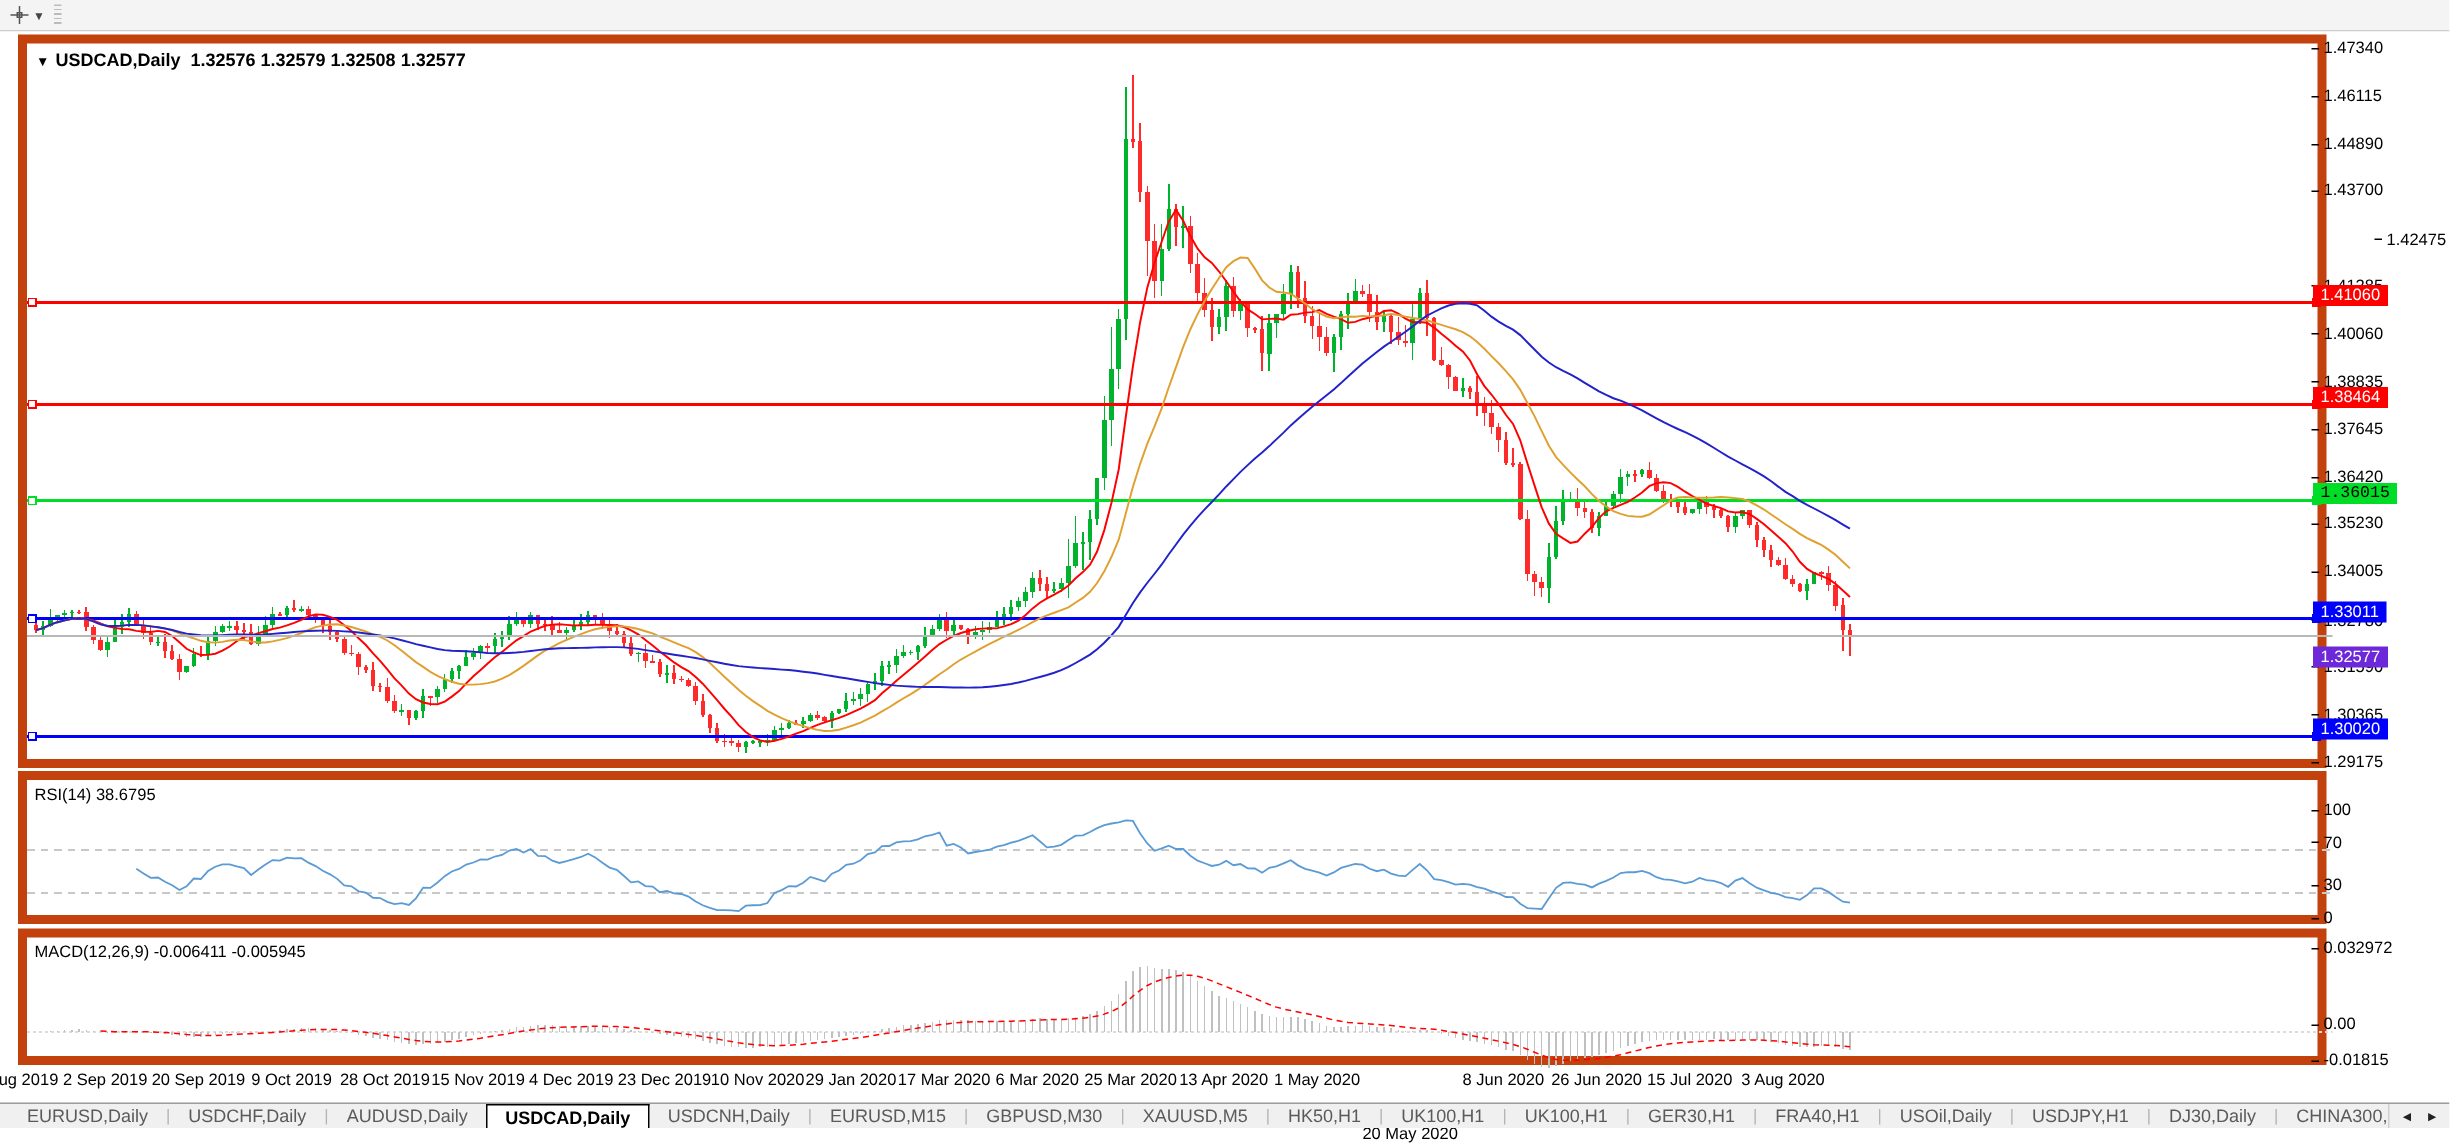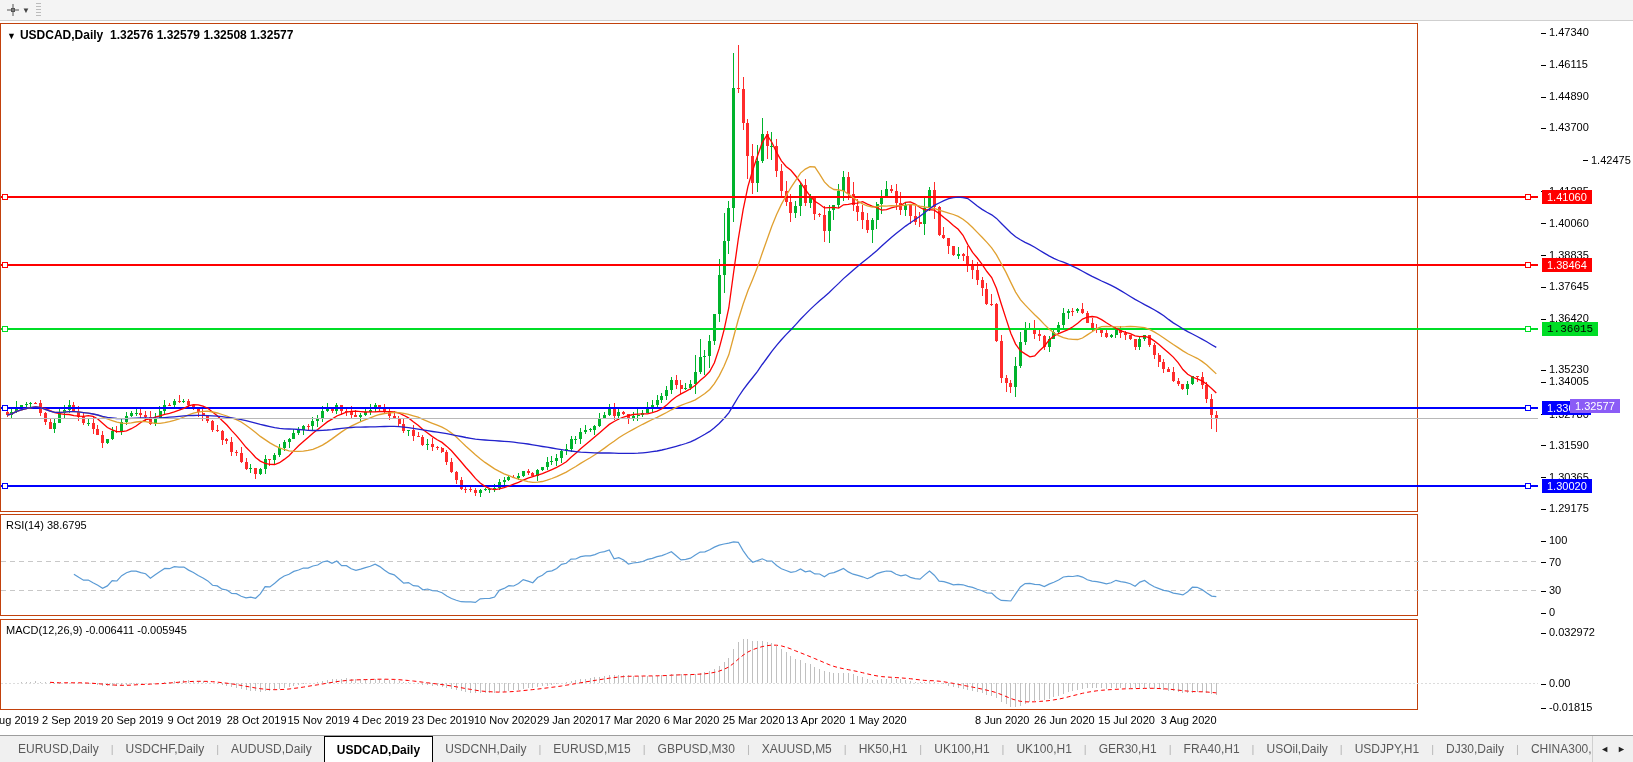--- a/index.html
+++ b/index.html
@@ -11,38 +11,38 @@
   .tool-icon{display:flex;align-items:center;margin:0 1px 0 2px;}
   .dd-arrow{font-size:8px;color:#444;margin:0 4px 0 1px;}
   .grip{width:5px;height:15px;margin:0 6px 0 2px;
         background:repeating-linear-gradient(#bbb 0 1px,transparent 1px 3px);}
   .tf-btn{font-size:11px;color:#333;padding:0 8px;height:17px;line-height:17px;
           border:1px solid transparent;border-radius:1px;}
   .tf-btn.active{background:#e9e9e9;border:1px solid #979797;}
   .tb-sep{width:1px;height:14px;background:#c6c6c6;margin:0 4px;}
   
   .chart-window{position:relative;width:1633px;height:714px;background:#fff;}
-  .panel{position:absolute;left:0;width:1418px;background:#fff;border:1px solid #c2410c;box-sizing:border-box;}
+  .panel{position:absolute;left:12px;width:1539px;background:#fff;border:6px solid #c2410c;box-sizing:border-box;}
   #main-panel{top:2px;height:489px;}
   #rsi-panel{top:493px;height:102px;}
   #macd-panel{top:598px;height:91px;}
   .panel svg{position:absolute;left:0;top:0;}
   .chart-title{position:absolute;left:6px;top:4px;font-size:12px;font-weight:bold;color:#000;white-space:nowrap;}
   .chart-title .tri{font-size:9px;margin-right:4px;}
   .ind-label{position:absolute;left:5px;top:4px;font-size:11px;color:#000;white-space:nowrap;}
   
   .axis{position:absolute;left:1541px;top:0;width:92px;height:714px;font-size:11px;color:#000;}
   .tick{position:absolute;left:0;white-space:nowrap;}
   .tick .mark{display:inline-block;width:5px;height:1px;background:#000;vertical-align:middle;margin-right:3px;}
   .badge{position:absolute;left:1px;height:14px;line-height:14px;font-size:11px;padding:0 5px;white-space:nowrap;}
   
   .dates{position:absolute;left:2px;top:691px;width:1539px;height:20px;font-size:11px;color:#000;}
   .date-label{position:absolute;top:2px;transform:translateX(-50%);white-space:nowrap;}
   
-  .tabbar{height:27px;background:#f0f0f0;border-top:1px solid #9d9d9d;display:flex;
+  .tabbar{height:17px;background:#f0f0f0;border-top:1px solid #9d9d9d;display:flex;
           align-items:stretch;font-size:12px;color:#5a5a5a;overflow:hidden;position:relative;
           padding-left:6px;box-sizing:border-box;}
   .tab{display:flex;align-items:center;padding:0 12px;white-space:nowrap;}
   .tab.active{background:#fff;border:1px solid #000;border-bottom:none;color:#000;font-weight:bold;}
   .tab-sep{align-self:center;color:#b4b4b4;font-size:11px;}
   .scroll-btns{position:absolute;right:0;top:0;bottom:0;display:flex;align-items:center;gap:8px;
                background:#f0f0f0;padding:0 7px;font-size:9px;color:#222;border-left:1px solid #d0d0d0;}
 </style>
 </head>
 <body>
@@ -889,39 +889,39 @@
       <div class="tick" style="top: 5px;"><span class="mark"></span>1.47340</div>
       <div class="tick" style="top: 37.1px;"><span class="mark"></span>1.46115</div>
       <div class="tick" style="top: 69.2px;"><span class="mark"></span>1.44890</div>
       <div class="tick" style="top: 100.4px;"><span class="mark"></span>1.43700</div>
       <div class="tick" style="top: 132.5px; margin-left: 42px;"><span class="mark"></span>1.42475</div>
       <div class="tick" style="top: 163.7px;"><span class="mark"></span>1.41285</div>
       <div class="tick" style="top: 195.8px;"><span class="mark"></span>1.40060</div>
       <div class="tick" style="top: 227.9px;"><span class="mark"></span>1.38835</div>
       <div class="tick" style="top: 259.1px;"><span class="mark"></span>1.37645</div>
       <div class="tick" style="top: 291.2px;"><span class="mark"></span>1.36420</div>
-      <div class="tick" style="top: 322.3px; margin-top: 20px;"><span class="mark"></span>1.35230</div>
+      <div class="tick" style="top: 322.3px;"><span class="mark"></span>1.35230</div>
       <div class="tick" style="top: 354.4px;"><span class="mark"></span>1.34005</div>
       <div class="tick" style="top: 386.5px;"><span class="mark"></span>1.32780</div>
       <div class="tick" style="top: 417.7px;"><span class="mark"></span>1.31590</div>
       <div class="tick" style="top: 449.8px;"><span class="mark"></span>1.30365</div>
       <div class="tick" style="top: 481px;"><span class="mark"></span>1.29175</div>
       <div class="tick" style="top: 513px;"><span class="mark"></span>100</div>
       <div class="tick" style="top: 534.6px;"><span class="mark"></span>70</div>
       <div class="tick" style="top: 563.4px;"><span class="mark"></span>30</div>
       <div class="tick" style="top: 585px;"><span class="mark"></span>0</div>
       <div class="tick" style="top: 605.3px;"><span class="mark"></span>0.032972</div>
       <div class="tick" style="top: 656px;"><span class="mark"></span>0.00</div>
       <div class="tick" style="top: 680px;"><span class="mark"></span>-0.01815</div>
       <div class="badge" style="top: 168.6px; background: rgb(255, 0, 0); color: rgb(255, 255, 255);">1.41060</div>
       <div class="badge" style="top: 236.6px; background: rgb(255, 0, 0); color: rgb(255, 255, 255);">1.38464</div>
       <div class="badge" style="top: 300.8px; background: rgb(0, 221, 38); color: rgb(0, 0, 0); font-family: Liberation Mono, monospace;">1.36015</div>
       <div class="badge" style="top: 379.5px; background: rgb(0, 0, 255); color: rgb(255, 255, 255);">1.33011</div>
       <div class="badge" style="top: 457.9px; background: rgb(0, 0, 255); color: rgb(255, 255, 255);">1.30020</div>
-      <div class="badge" style="top: 378px; background: #8b5cf6; color: rgb(255, 255, 255); margin-left: 28px;">1.32577</div>
+      <div class="badge" style="top: 410px; background: #6d28d9; color: rgb(255, 255, 255);">1.32577</div>
     </div>
 </div>
 
 <div class="tabbar" id="tabbar">
     <span class="tab">EURUSD,Daily</span>
     <span class="tab-sep">|</span>
     <span class="tab">USDCHF,Daily</span>
     <span class="tab-sep">|</span>
     <span class="tab">AUDUSD,Daily</span>
     <span class="tab active">USDCAD,Daily</span>

